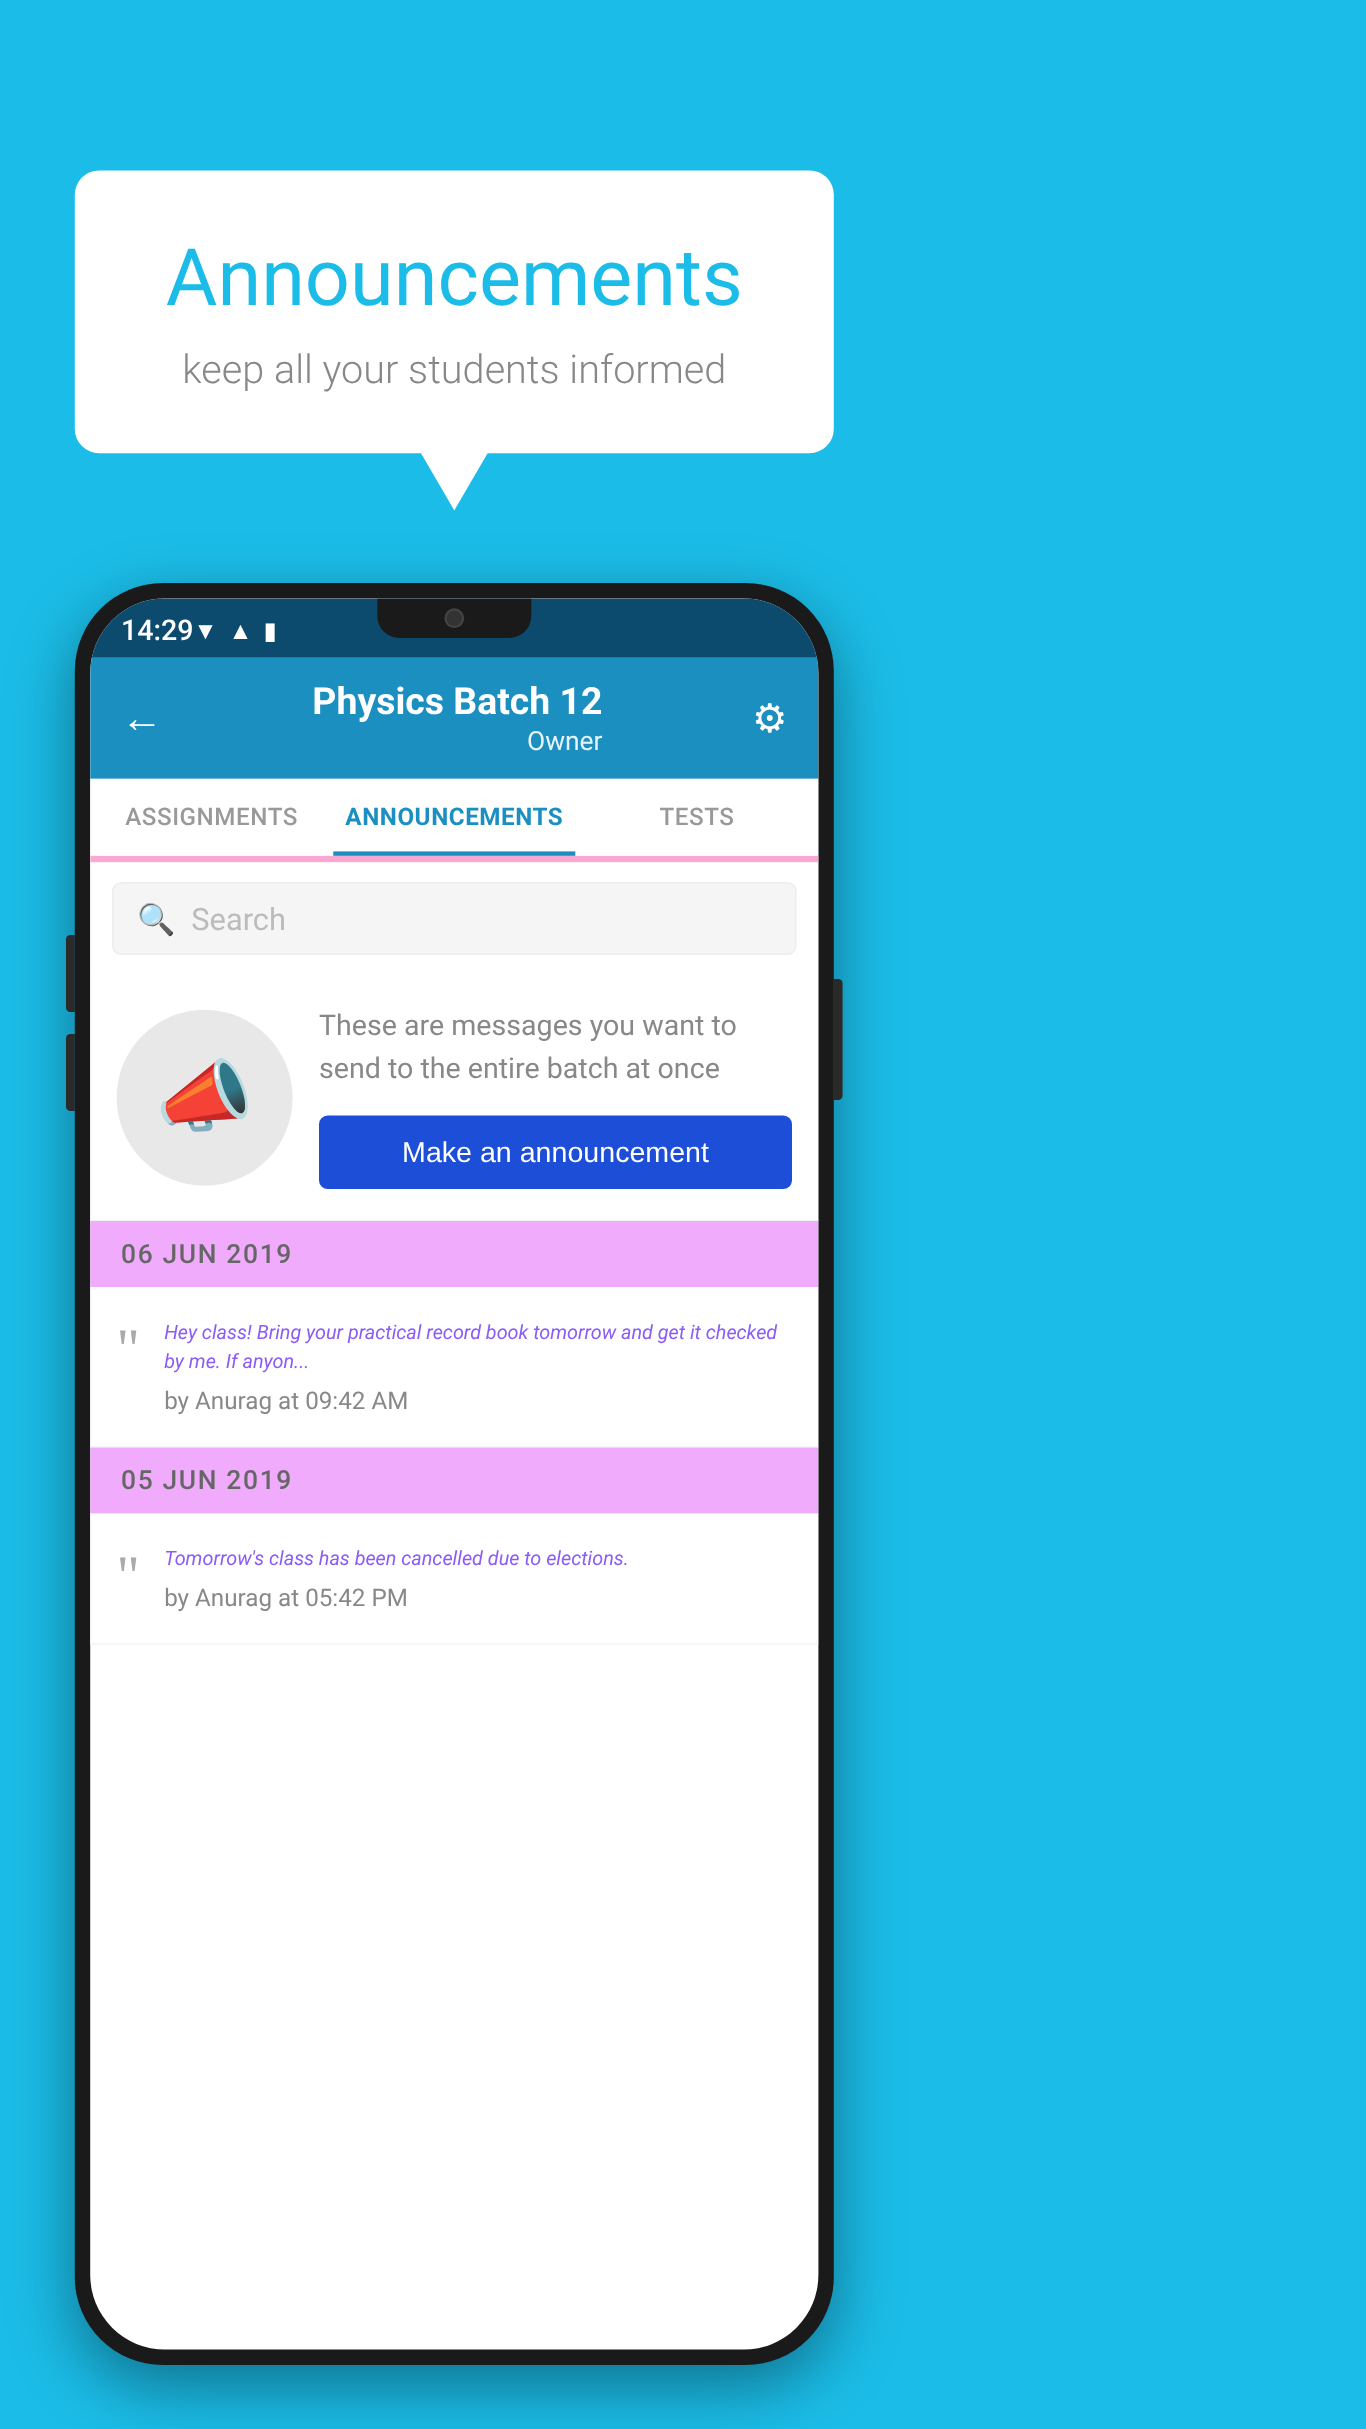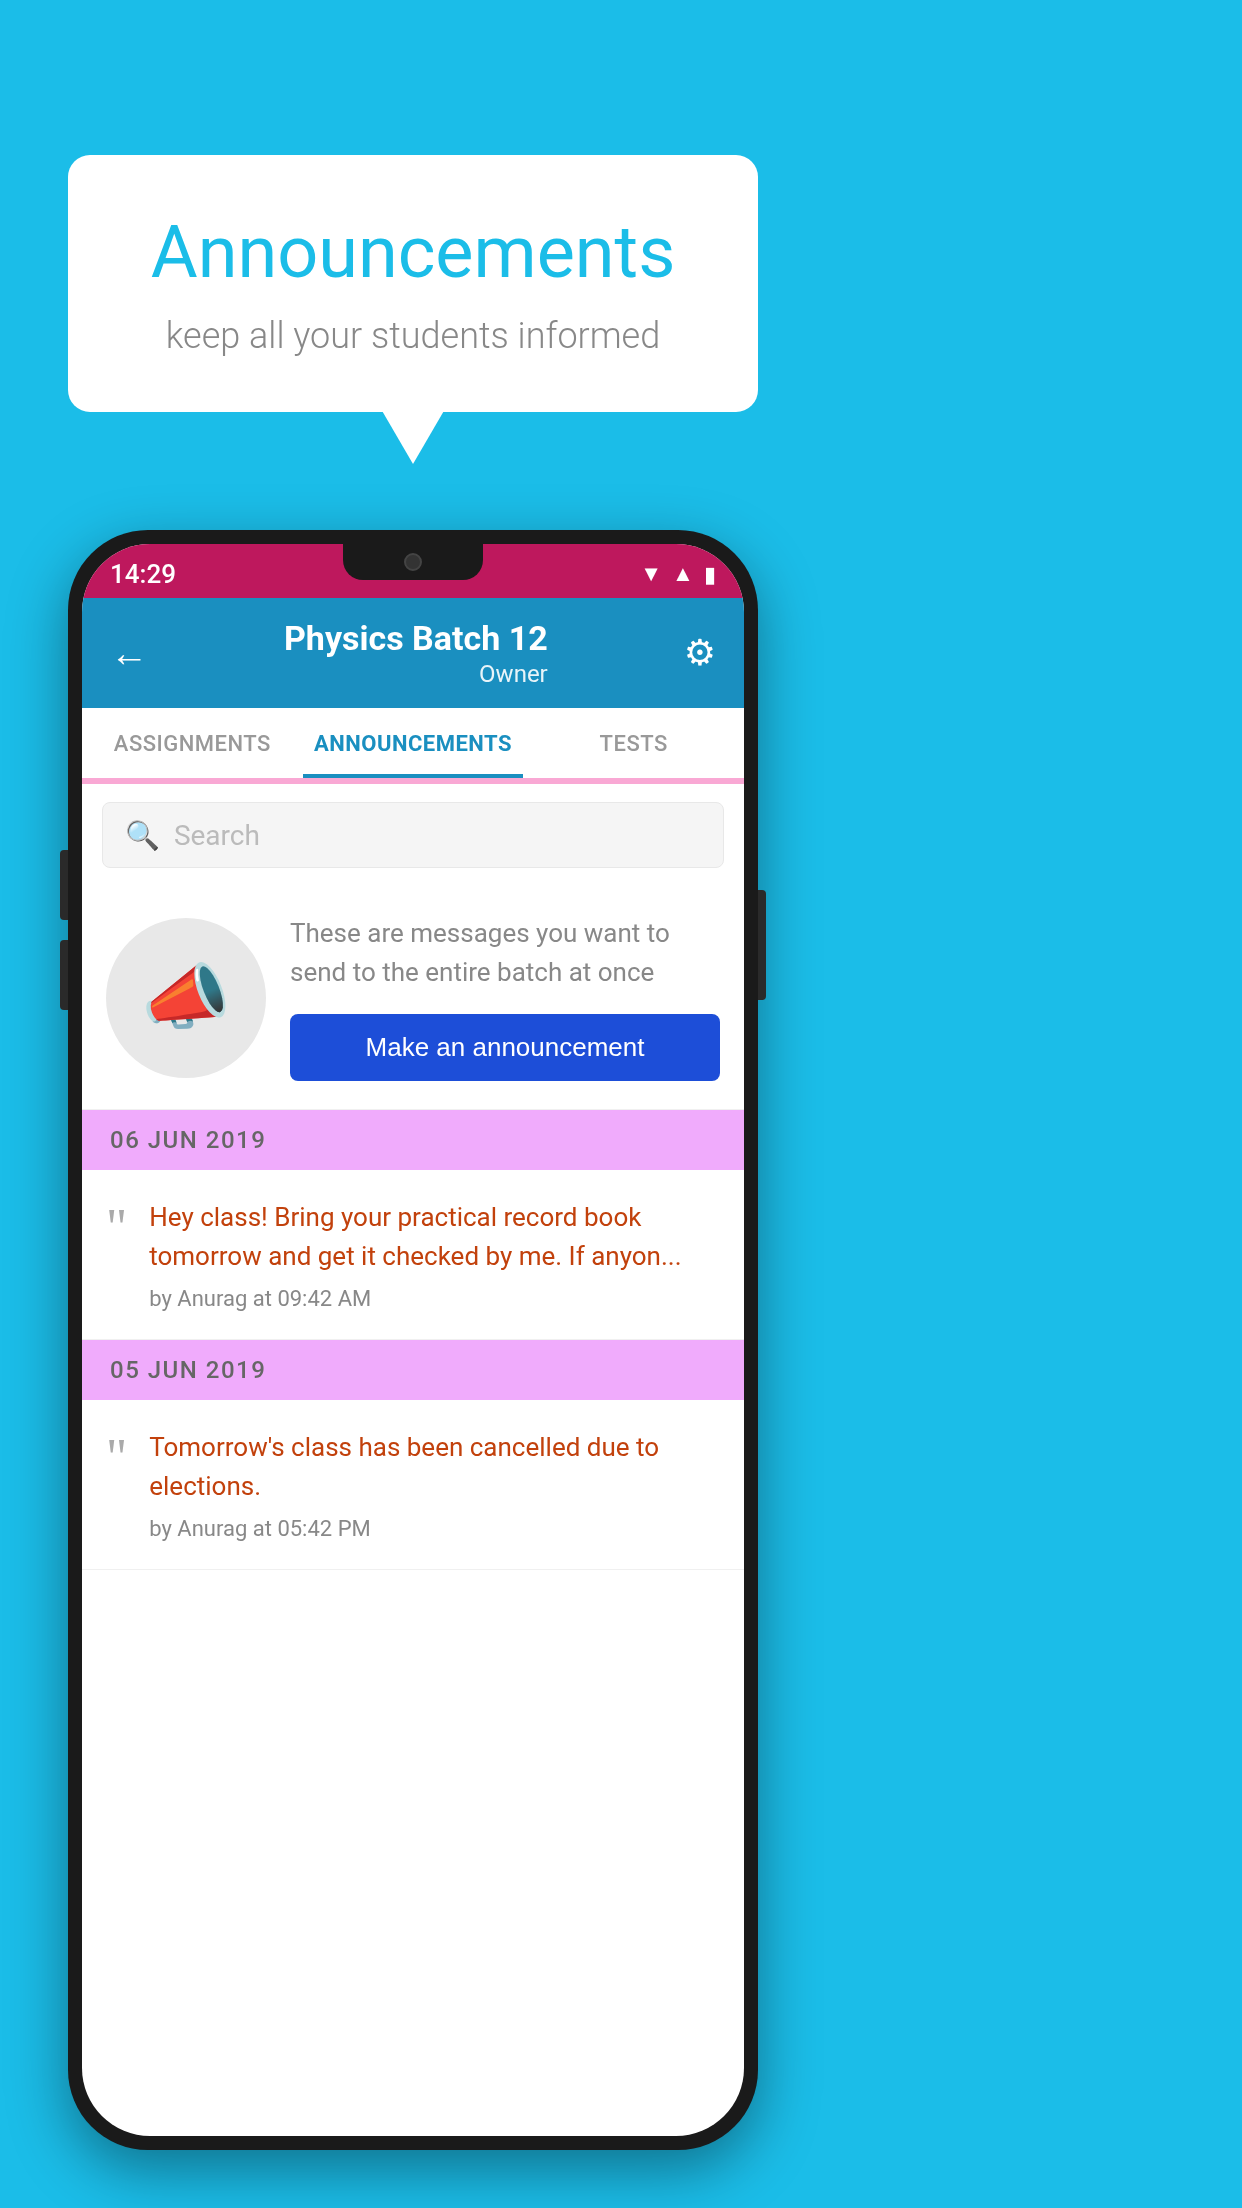--- a/index.html
+++ b/index.html
@@ -88,25 +88,24 @@
     .notch-camera {
       width: 18px;
       height: 18px;
       background: #333;
       border-radius: 50%;
       border: 2px solid #444;
     }
 
     
     .status-bar {
-      background: #be185d;
+      background: #0c4a6e;
       height: 54px;
       display: flex;
       align-items: center;
-      justify-content: space-between;
       padding: 0 28px;
       padding-top: 6px;
     }
     .status-time {
       color: white;
       font-size: 26px;
       font-weight: 500;
     }
     .status-icons {
       display: flex;
@@ -276,22 +275,23 @@
       color: #aaa;
       font-family: Georgia, serif;
       line-height: 1;
       flex-shrink: 0;
       margin-top: 4px;
     }
     .message-content {
       flex: 1;
     }
     .message-text {
-      font-size: 26px;
-      color: #c2410c;
+      font-size: 18px;
+      color: #8b5cf6;
+      font-style: italic;
       line-height: 1.5;
       margin-bottom: 10px;
     }
     .message-meta {
       font-size: 22px;
       color: #888;
     }
 
     
     .volume-btn-left {

